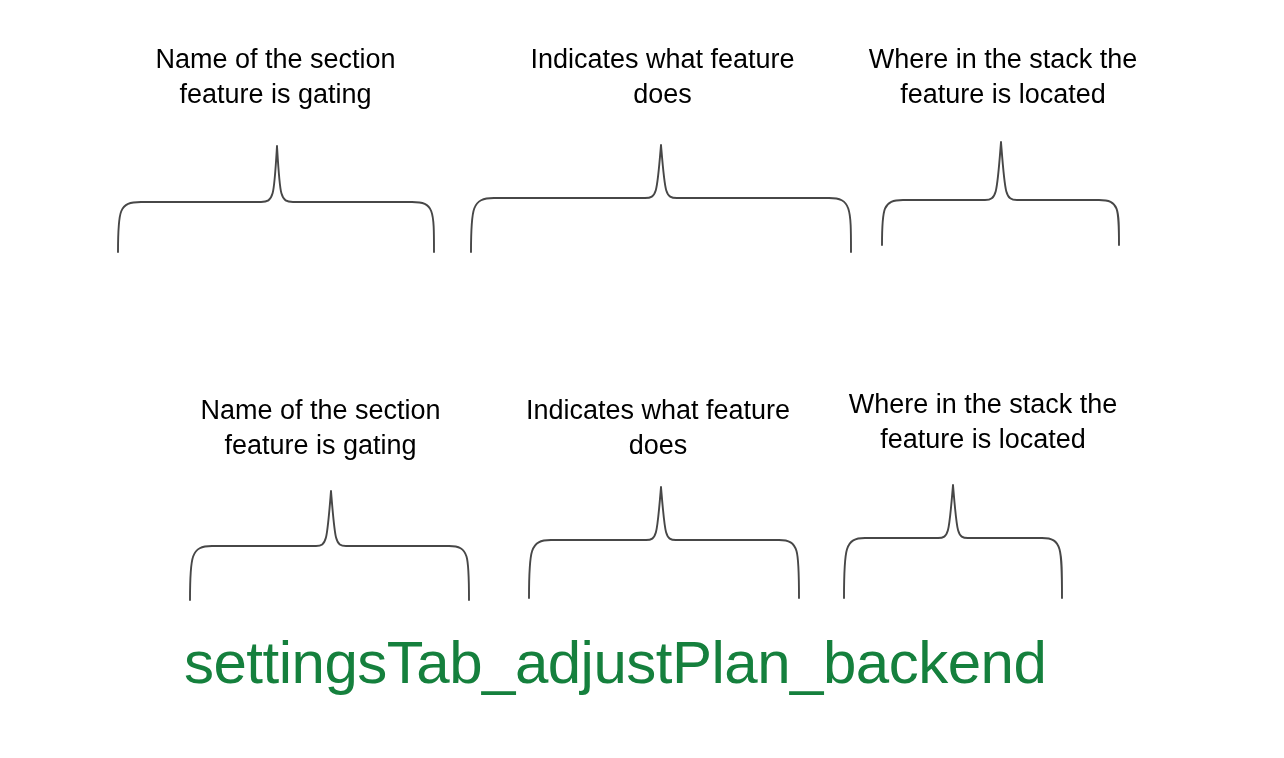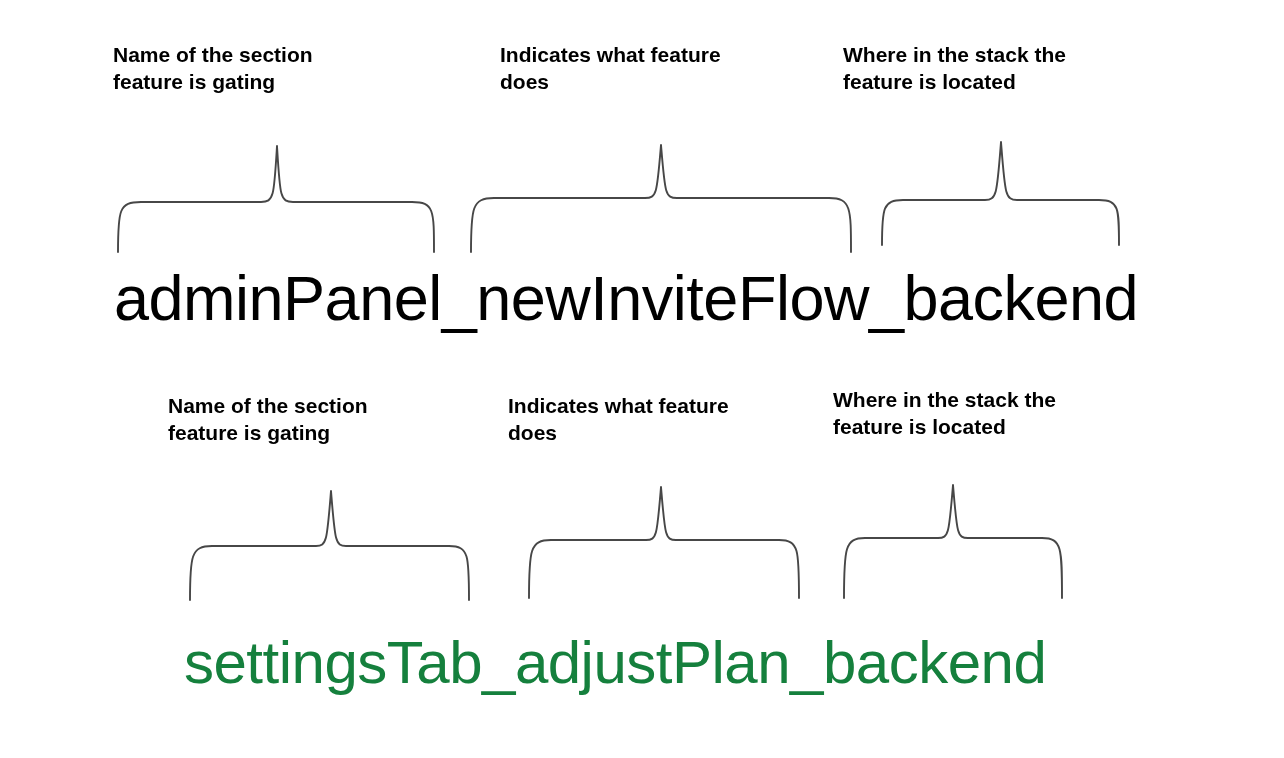--- a/index.html
+++ b/index.html
@@ -14,27 +14,26 @@
   }
   #canvas {
     position: relative;
     width: 1284px;
     height: 758px;
     background: #ffffff;
     overflow: hidden;
   }
   .annotation {
     position: absolute;
-    text-align: left;
+    text-align: center;
     font-family: "Liberation Sans", sans-serif;
-    font-size: 21px;
+    font-size: 27px;
     line-height: 1.28;
     color: #000000;
     white-space: pre-line;
-    font-weight: bold;
   }
   .flag-name {
     position: absolute;
     font-family: "Liberation Sans", sans-serif;
     font-weight: 400;
     color: #000000;
     white-space: nowrap;
     letter-spacing: -0.5px;
   }
   .brace-layer {
@@ -60,21 +59,20 @@
 
   <div class="annotation" style="left: 113px; top: 42px; width: 325px; color: rgb(0, 0, 0);">Name of the section
 feature is gating</div>
 
   <div class="annotation" style="left: 500px; top: 42px; width: 325px; color: rgb(0, 0, 0);">Indicates what feature
 does</div>
 
   <div class="annotation" style="left: 843px; top: 42px; width: 320px; color: rgb(0, 0, 0);">Where in the stack the
 feature is located</div>
 
-  <div class="flag-name" style="left: 114px; top: 262px; font-size: 63px; color: rgb(0, 0, 0);">adminPanel_newInviteFlow_backend</div>
 
   <div class="annotation" style="left: 168px; top: 393px; width: 305px; color: rgb(0, 0, 0);">Name of the section
 feature is gating</div>
 
   <div class="annotation" style="left: 508px; top: 393px; width: 300px; color: rgb(0, 0, 0);">Indicates what feature
 does</div>
 
   <div class="annotation" style="left: 833px; top: 387px; width: 300px; color: rgb(0, 0, 0);">Where in the stack the
 feature is located</div>
 

